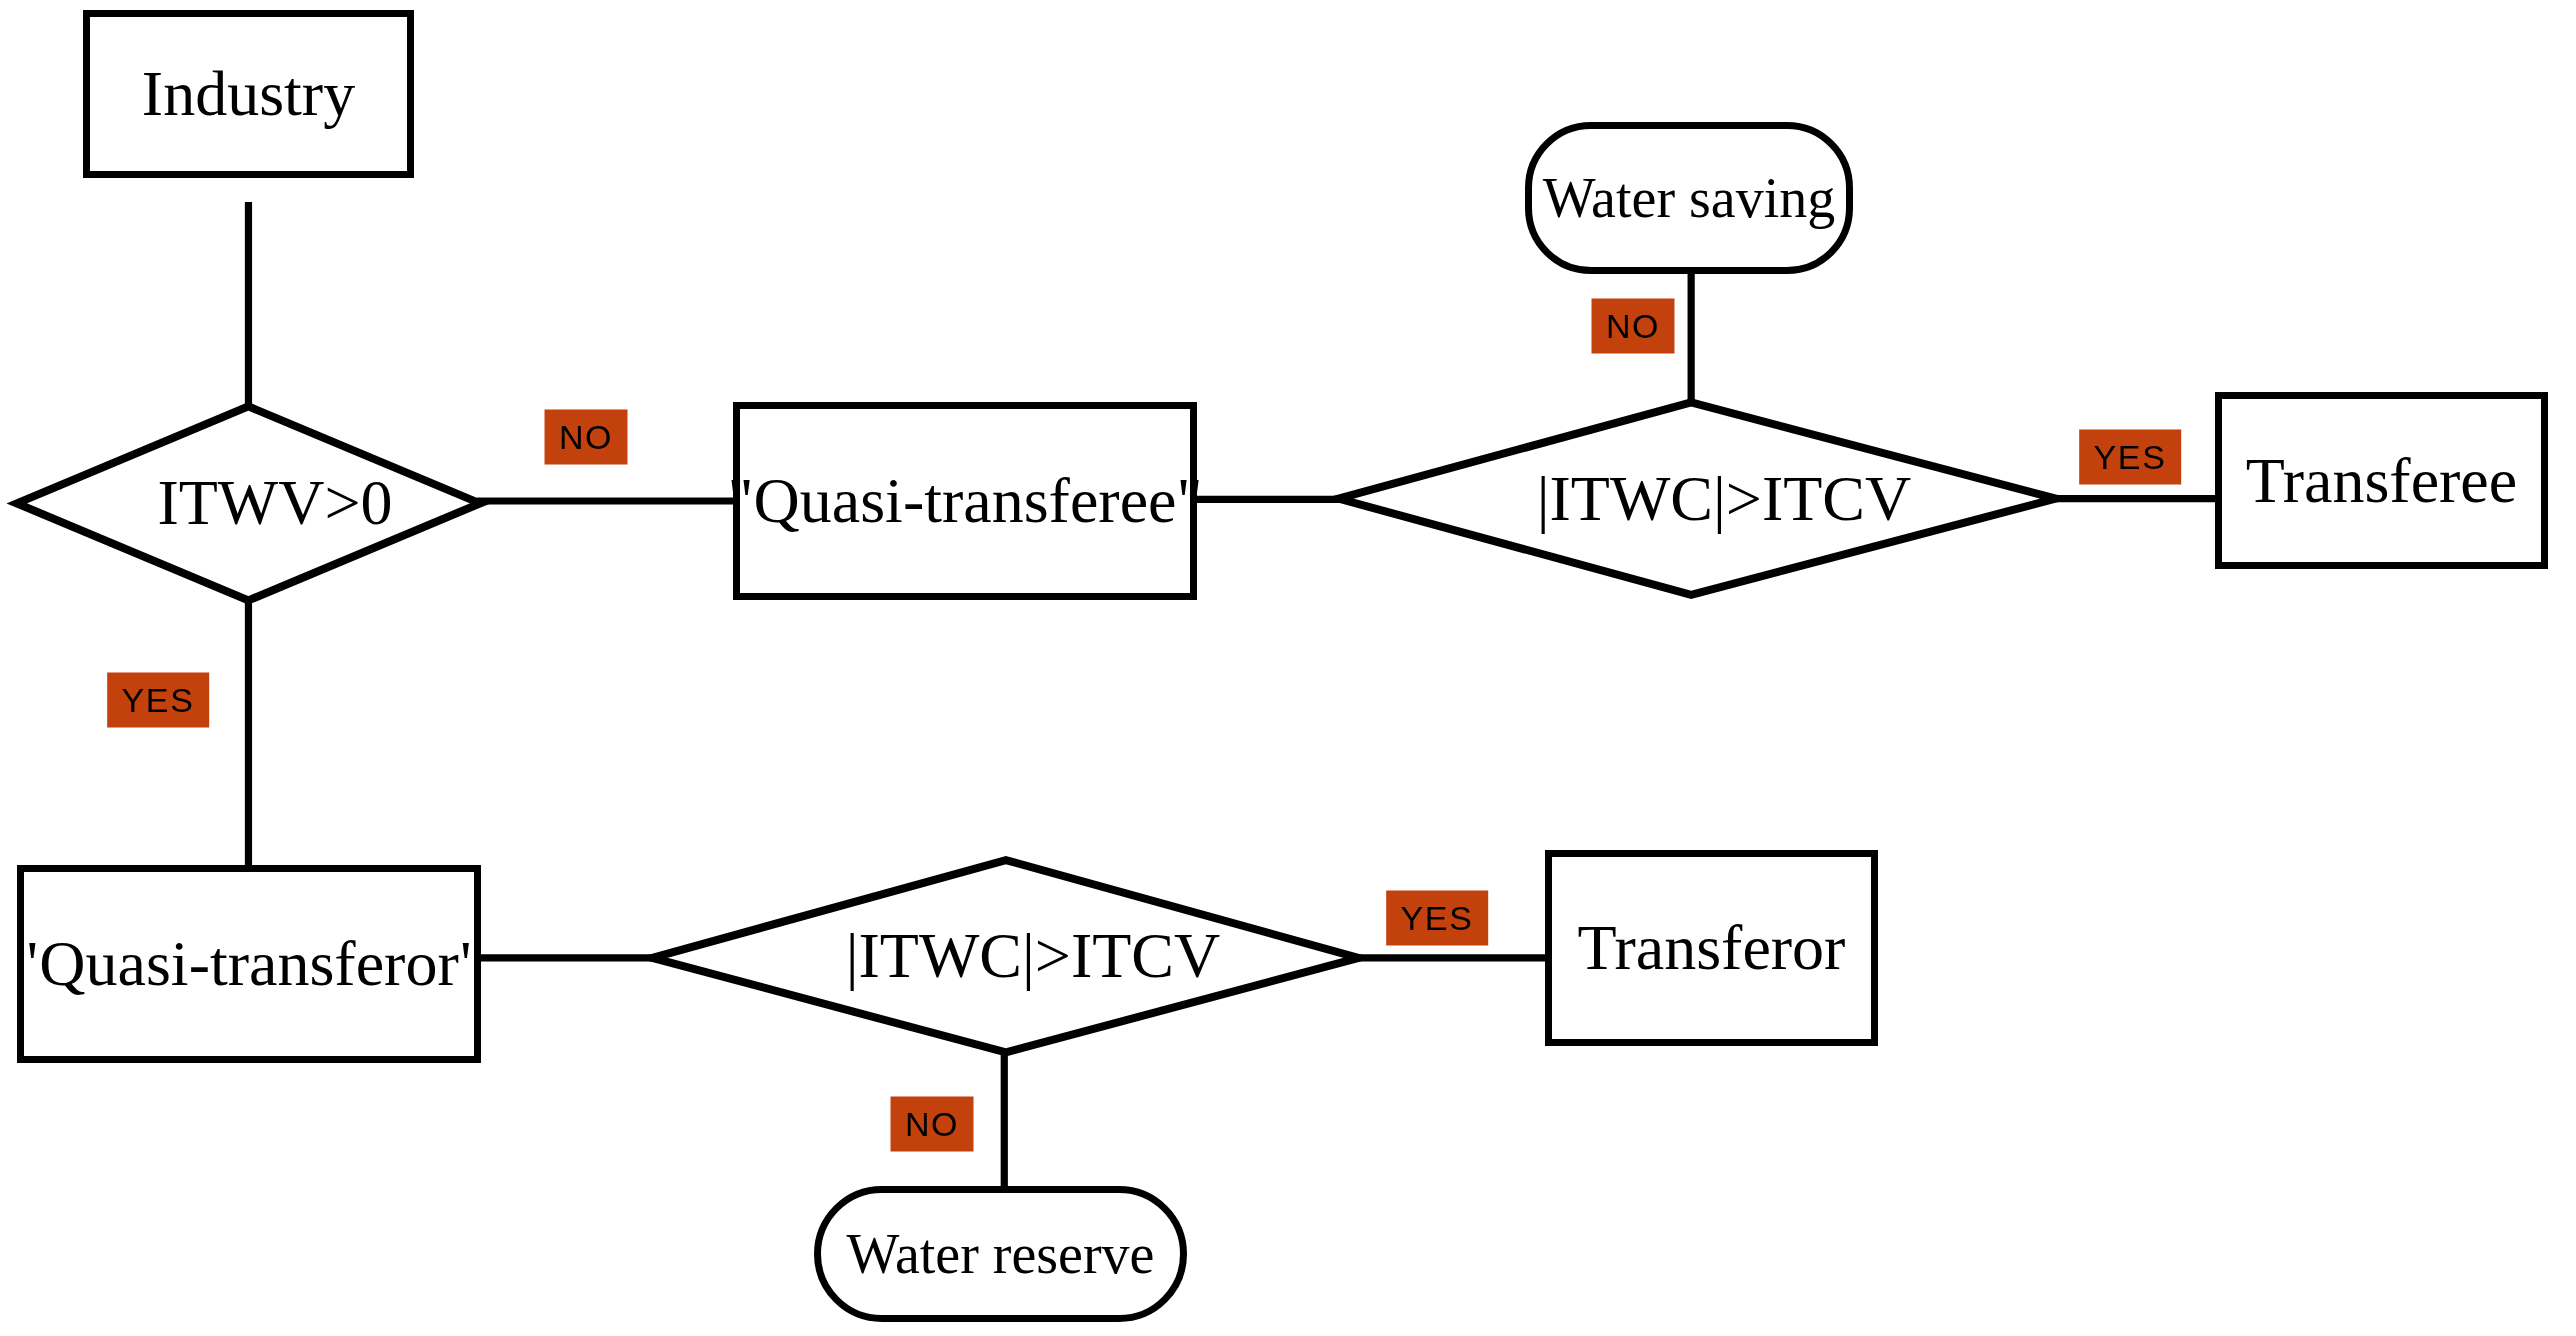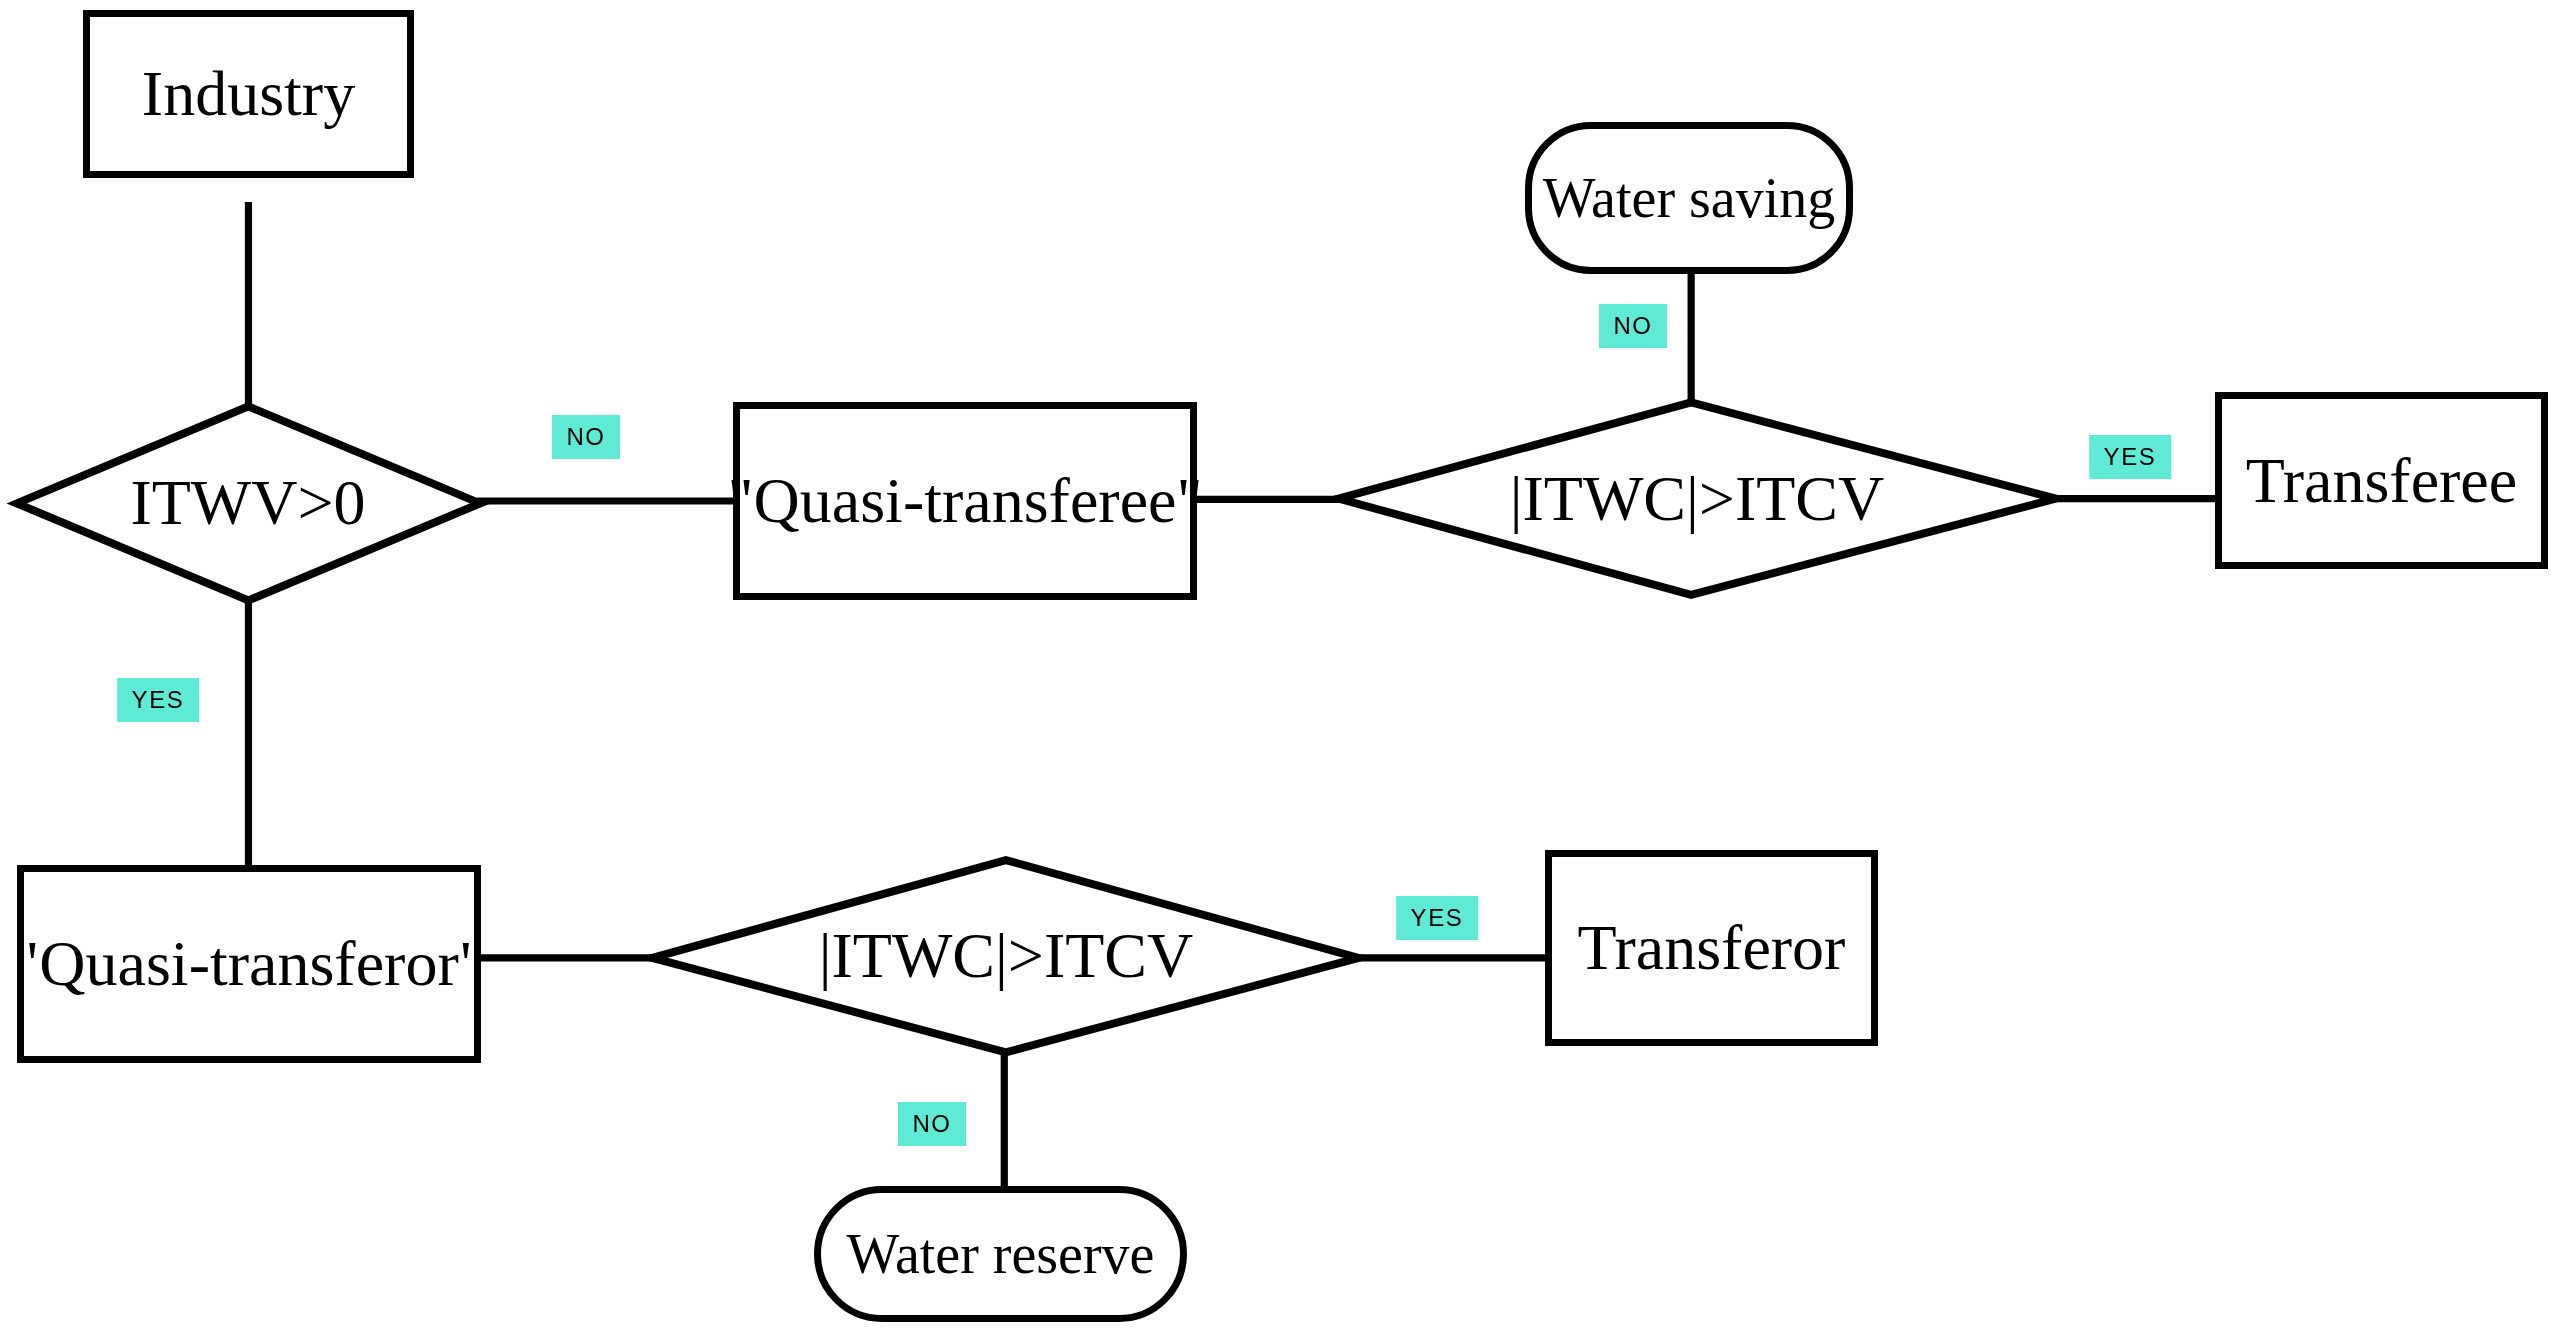--- a/index.html
+++ b/index.html
@@ -40,29 +40,30 @@
     border-radius: 72px;
     font-size: 56px;
   }
   .diamond-label {
     position: absolute;
     transform: translate(-50%, -50%);
     font-size: 64px;
     white-space: nowrap;
     text-align: right;
     background: transparent;
+    margin-left: 27px;
   }
   .edge-label {
     position: absolute;
     transform: translate(-50%, -50%);
     font-family: "Liberation Sans", sans-serif;
-    font-size: 24px;
+    font-size: 34px;
     letter-spacing: 1.6px;
     white-space: nowrap;
-    background: #5eead4;
+    background: #c2410c;
     padding: 8px 14.4px;
   }
 </style>
 </head>
 <body>
 
 <div class="canvas">
 
   <svg class="wires" viewBox="0 0 3214 1668" xmlns="http://www.w3.org/2000/svg">
 

